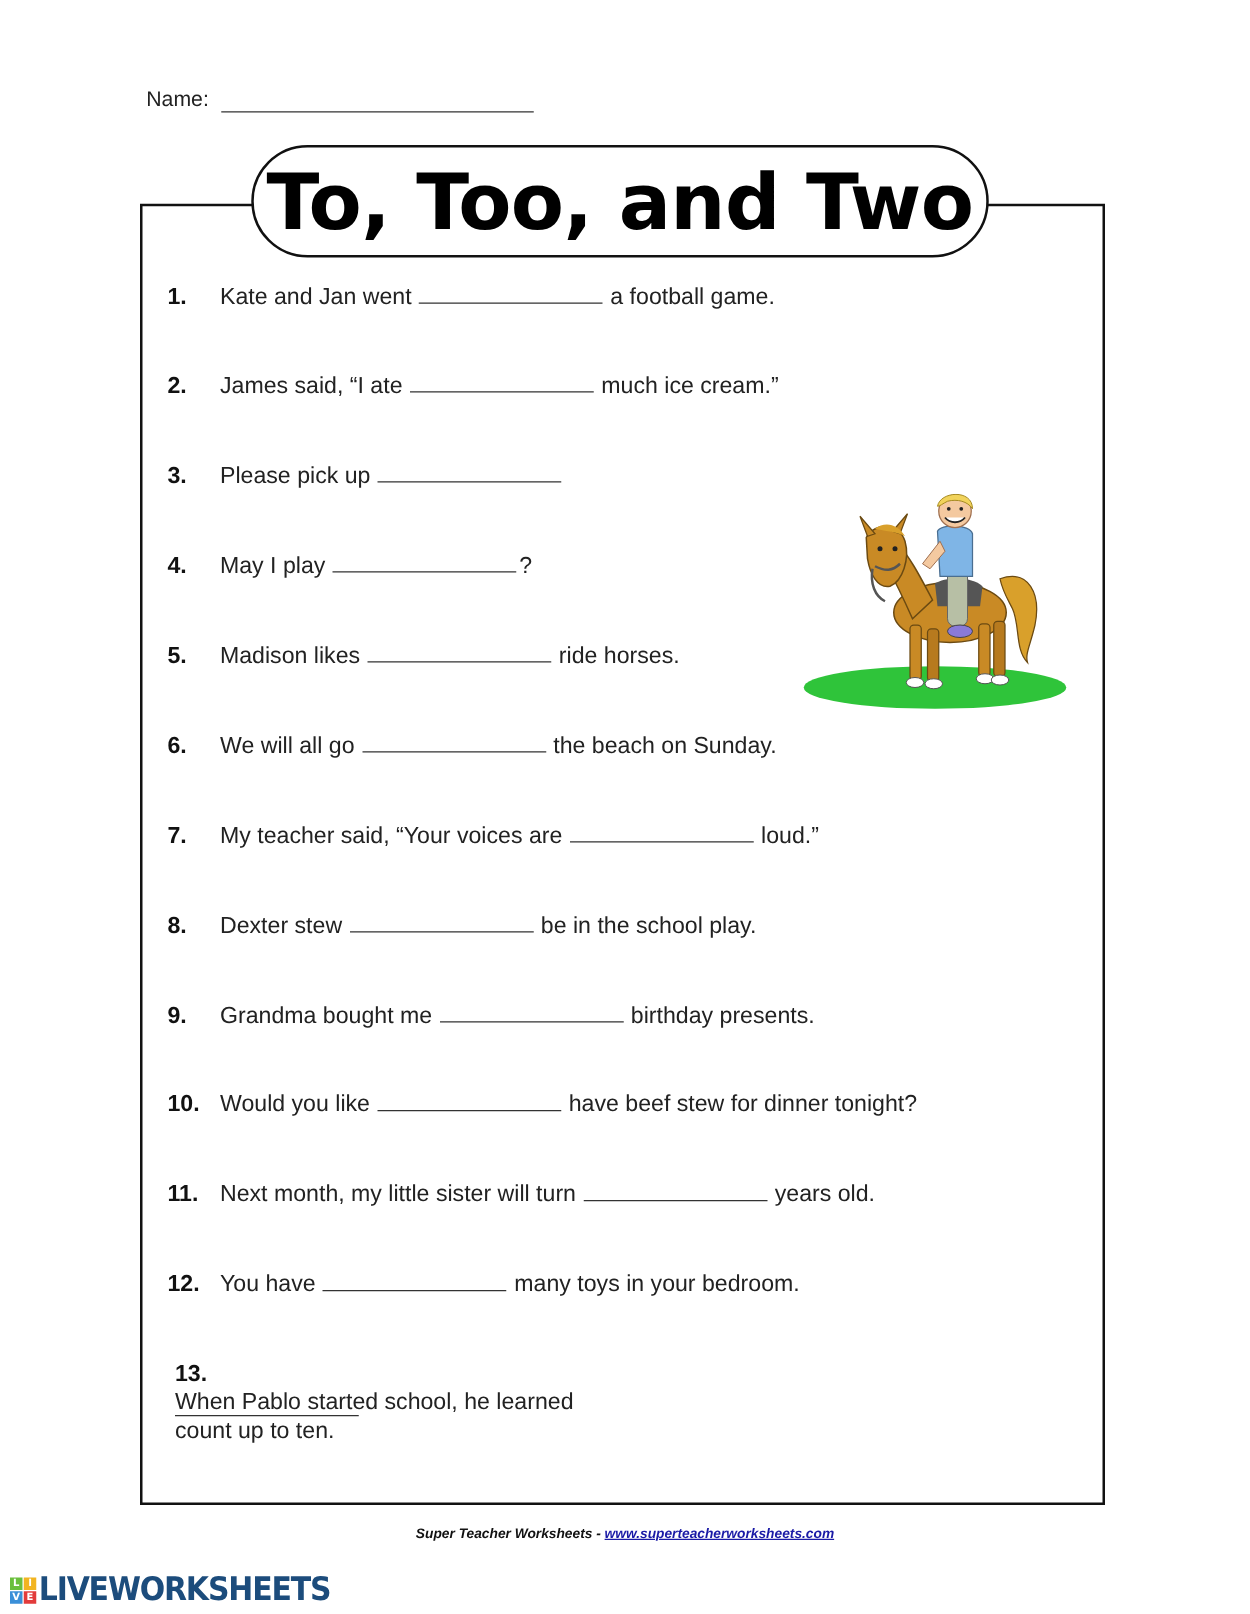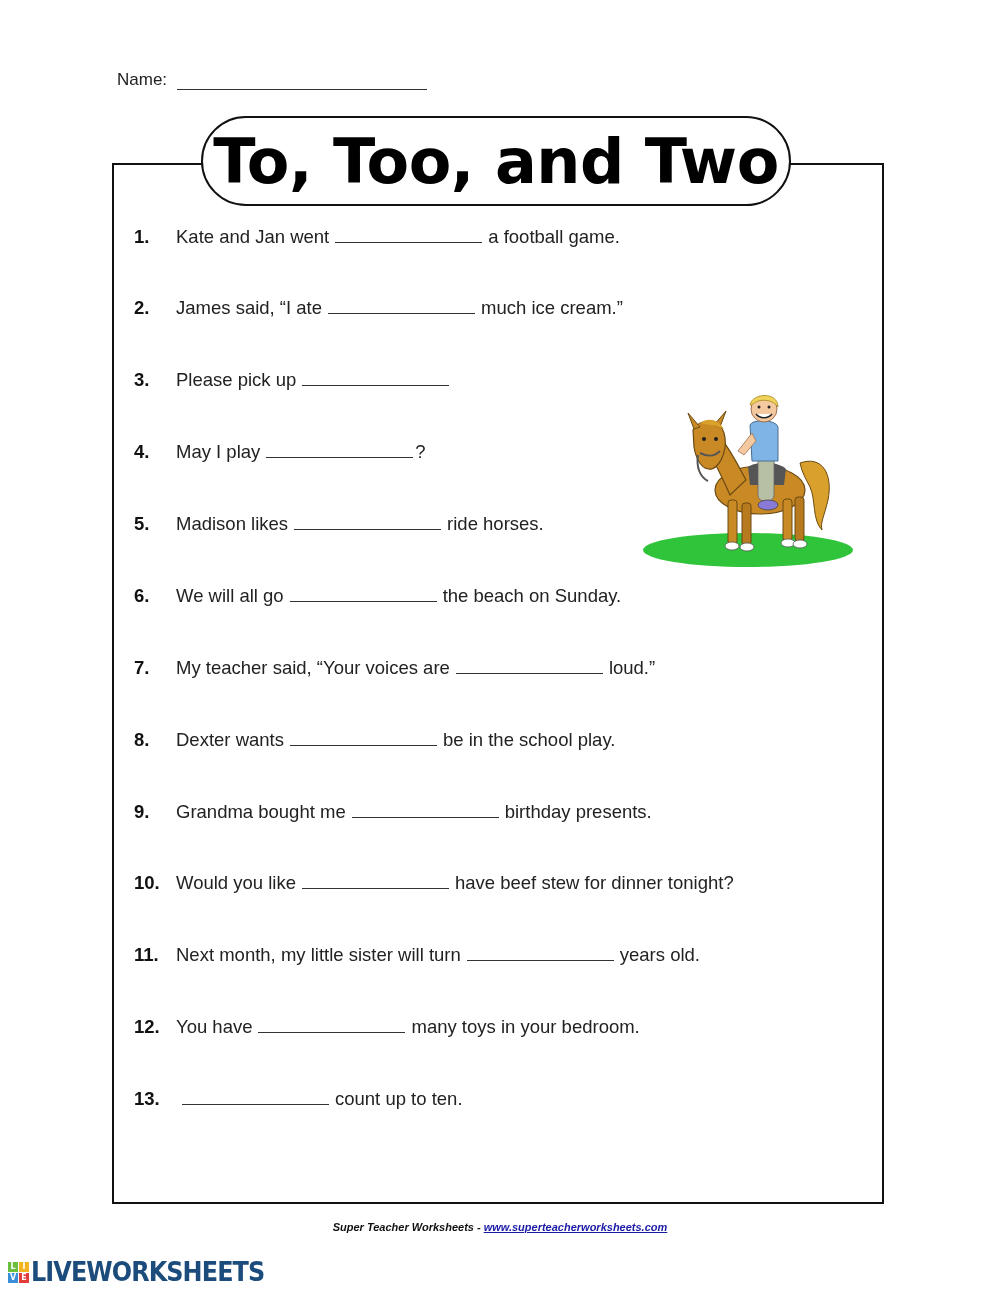--- a/index.html
+++ b/index.html
@@ -80,21 +80,21 @@
       <span>the beach on Sunday.</span>
     </div>
     <div class="q" style="top: 657px;">
       <span class="num">7.</span>
       <span>My teacher said, “Your voices are</span>
       <span class="blank"></span>
       <span>loud.”</span>
     </div>
     <div class="q" style="top: 729px;">
       <span class="num">8.</span>
-      <span>Dexter wants</span>
+      <span>Dexter stew</span>
       <span class="blank"></span>
       <span>be in the school play.</span>
     </div>
     <div class="q" style="top: 801px;">
       <span class="num">9.</span>
       <span>Grandma bought me</span>
       <span class="blank"></span>
       <span>birthday presents.</span>
     </div>
     <div class="q" style="top: 872px;">
@@ -108,22 +108,23 @@
       <span>Next month, my little sister will turn</span>
       <span class="blank"></span>
       <span>years old.</span>
     </div>
     <div class="q" style="top: 1016px;">
       <span class="num">12.</span>
       <span>You have</span>
       <span class="blank"></span>
       <span>many toys in your bedroom.</span>
     </div>
-    <div class="q" style="top: 1088px;">
+    <div class="q" style="top: 1088px; flex-direction: column;">
       <span class="num">13.</span>
+      <span>When Pablo started school, he learned</span>
       <span class="blank"></span>
       <span>count up to ten.</span>
     </div>
   </div>
 
 <svg class="horse-art" viewBox="0 0 220 175">
   <ellipse cx="110" cy="155" rx="105" ry="17" fill="#2fc43a"></ellipse>
 
   <path d="M162 68 C185 60 195 80 190 105 C186 122 182 128 184 135 C174 125 178 105 172 92 C168 84 164 78 162 68 Z" fill="#d9a02b" stroke="#6b4a12" stroke-width="1"></path>
 

